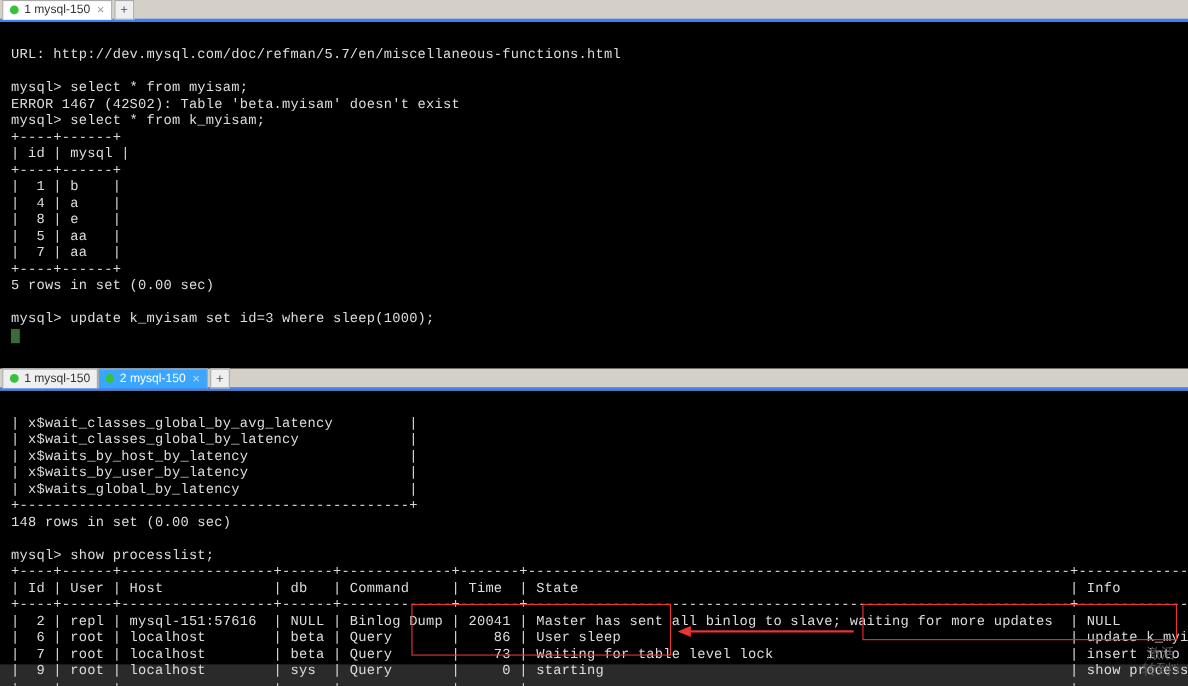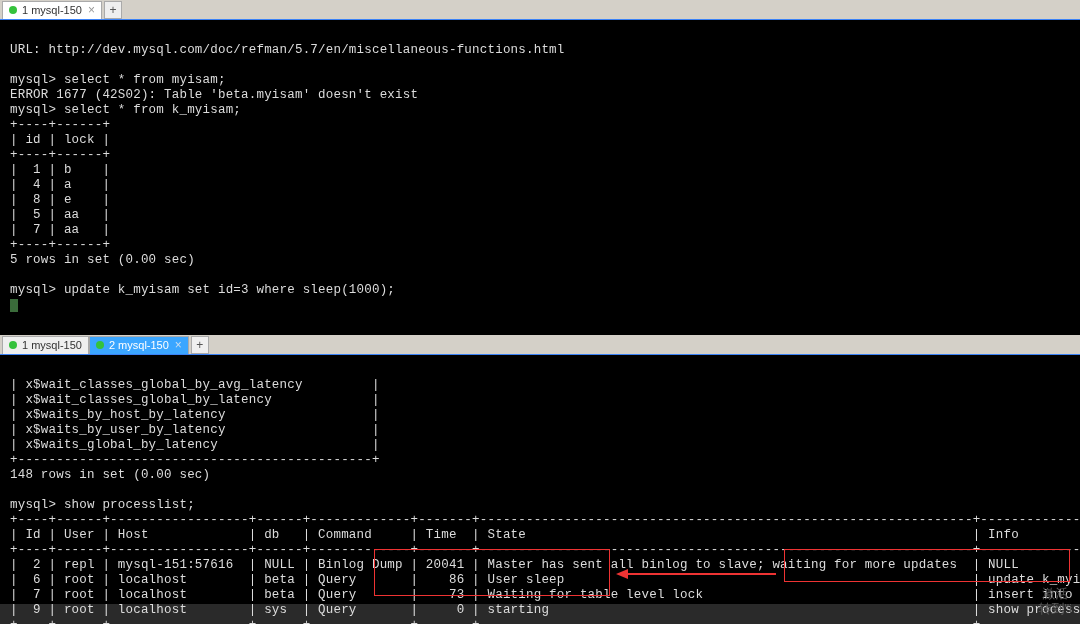--- a/index.html
+++ b/index.html
@@ -1,20 +1,20 @@
 <!DOCTYPE html>
 <html><head>
 <meta charset="utf-8">
 <style>
   * { margin: 0; padding: 0; box-sizing: border-box; }
   html, body { width: 1080px; height: 624px; background: #2a2a2a; font-family: "Consolas", "Courier New", monospace; font-size: 12px; color: #dcdcdc; overflow: hidden; }
   
   .pane { background: #000; }
   
-  .tab-bar { background: #d4d0c8; height: 20px; display: flex; align-items: center; border-bottom: 1px solid #3b82f6; padding-left: 2px; }
+  .tab-bar { background: #d4d0c8; height: 20px; display: flex; align-items: center; border-bottom: 3px solid #3b82f6; padding-left: 2px; }
   .tab { background: #efefef; height: 18px; display: inline-flex; align-items: center; padding: 0 6px; border: 1px solid #aaa; border-bottom: none; margin-right: 0; font-size: 11px; color: #333; font-family: "Segoe UI", Arial, sans-serif; }
   .tab.active { background: #fff; }
   .tab.blue { background: #3ba6ff; color: #fff; }
   .status-dot { width: 8px; height: 8px; border-radius: 50%; background: #35c23c; margin-right: 5px; display: inline-block; }
   .tab .close { margin-left: 6px; color: #999; font-size: 12px; line-height: 1; }
   .tab.blue .close { color: #cde; }
   .tab-add { width: 18px; height: 18px; display: inline-flex; align-items: center; justify-content: center; border: 1px solid #aaa; background: #efefef; margin-left: 2px; font-size: 12px; color: #555; font-family: Arial, sans-serif; }
   
   .term { padding: 8px 10px 4px 10px; white-space: pre; line-height: 15px; font-size: 12.5px; letter-spacing: 0.2px; position: relative; }
   .top-pane { height: 335px; }
@@ -38,24 +38,24 @@
       <span class="status-dot"></span>
       <span>1 mysql-150</span>
       <span class="close">×</span>
     </div>
     <div class="tab-add">+</div>
   </div>
   <div class="term">
 <span>URL: http://dev.mysql.com/doc/refman/5.7/en/miscellaneous-functions.html</span>
 <span></span>
 <span>mysql&gt; select * from myisam;</span>
-<span>ERROR 1677 (42S02): Table 'beta.myisam' doesn't exist</span>
+<span>ERROR 1467 (42S02): Table 'beta.myisam' doesn't exist</span>
 <span>mysql&gt; select * from k_myisam;</span>
 <span>+----+------+</span>
-<span>| id | lock |</span>
+<span>| id | mysql |</span>
 <span>+----+------+</span>
 <span>|  1 | b    |</span>
 <span>|  4 | a    |</span>
 <span>|  8 | e    |</span>
 <span>|  5 | aa   |</span>
 <span>|  7 | aa   |</span>
 <span>+----+------+</span>
 <span>5 rows in set (0.00 sec)</span>
 <span></span>
 <span>mysql&gt; update k_myisam set id=3 where sleep(1000);</span>

